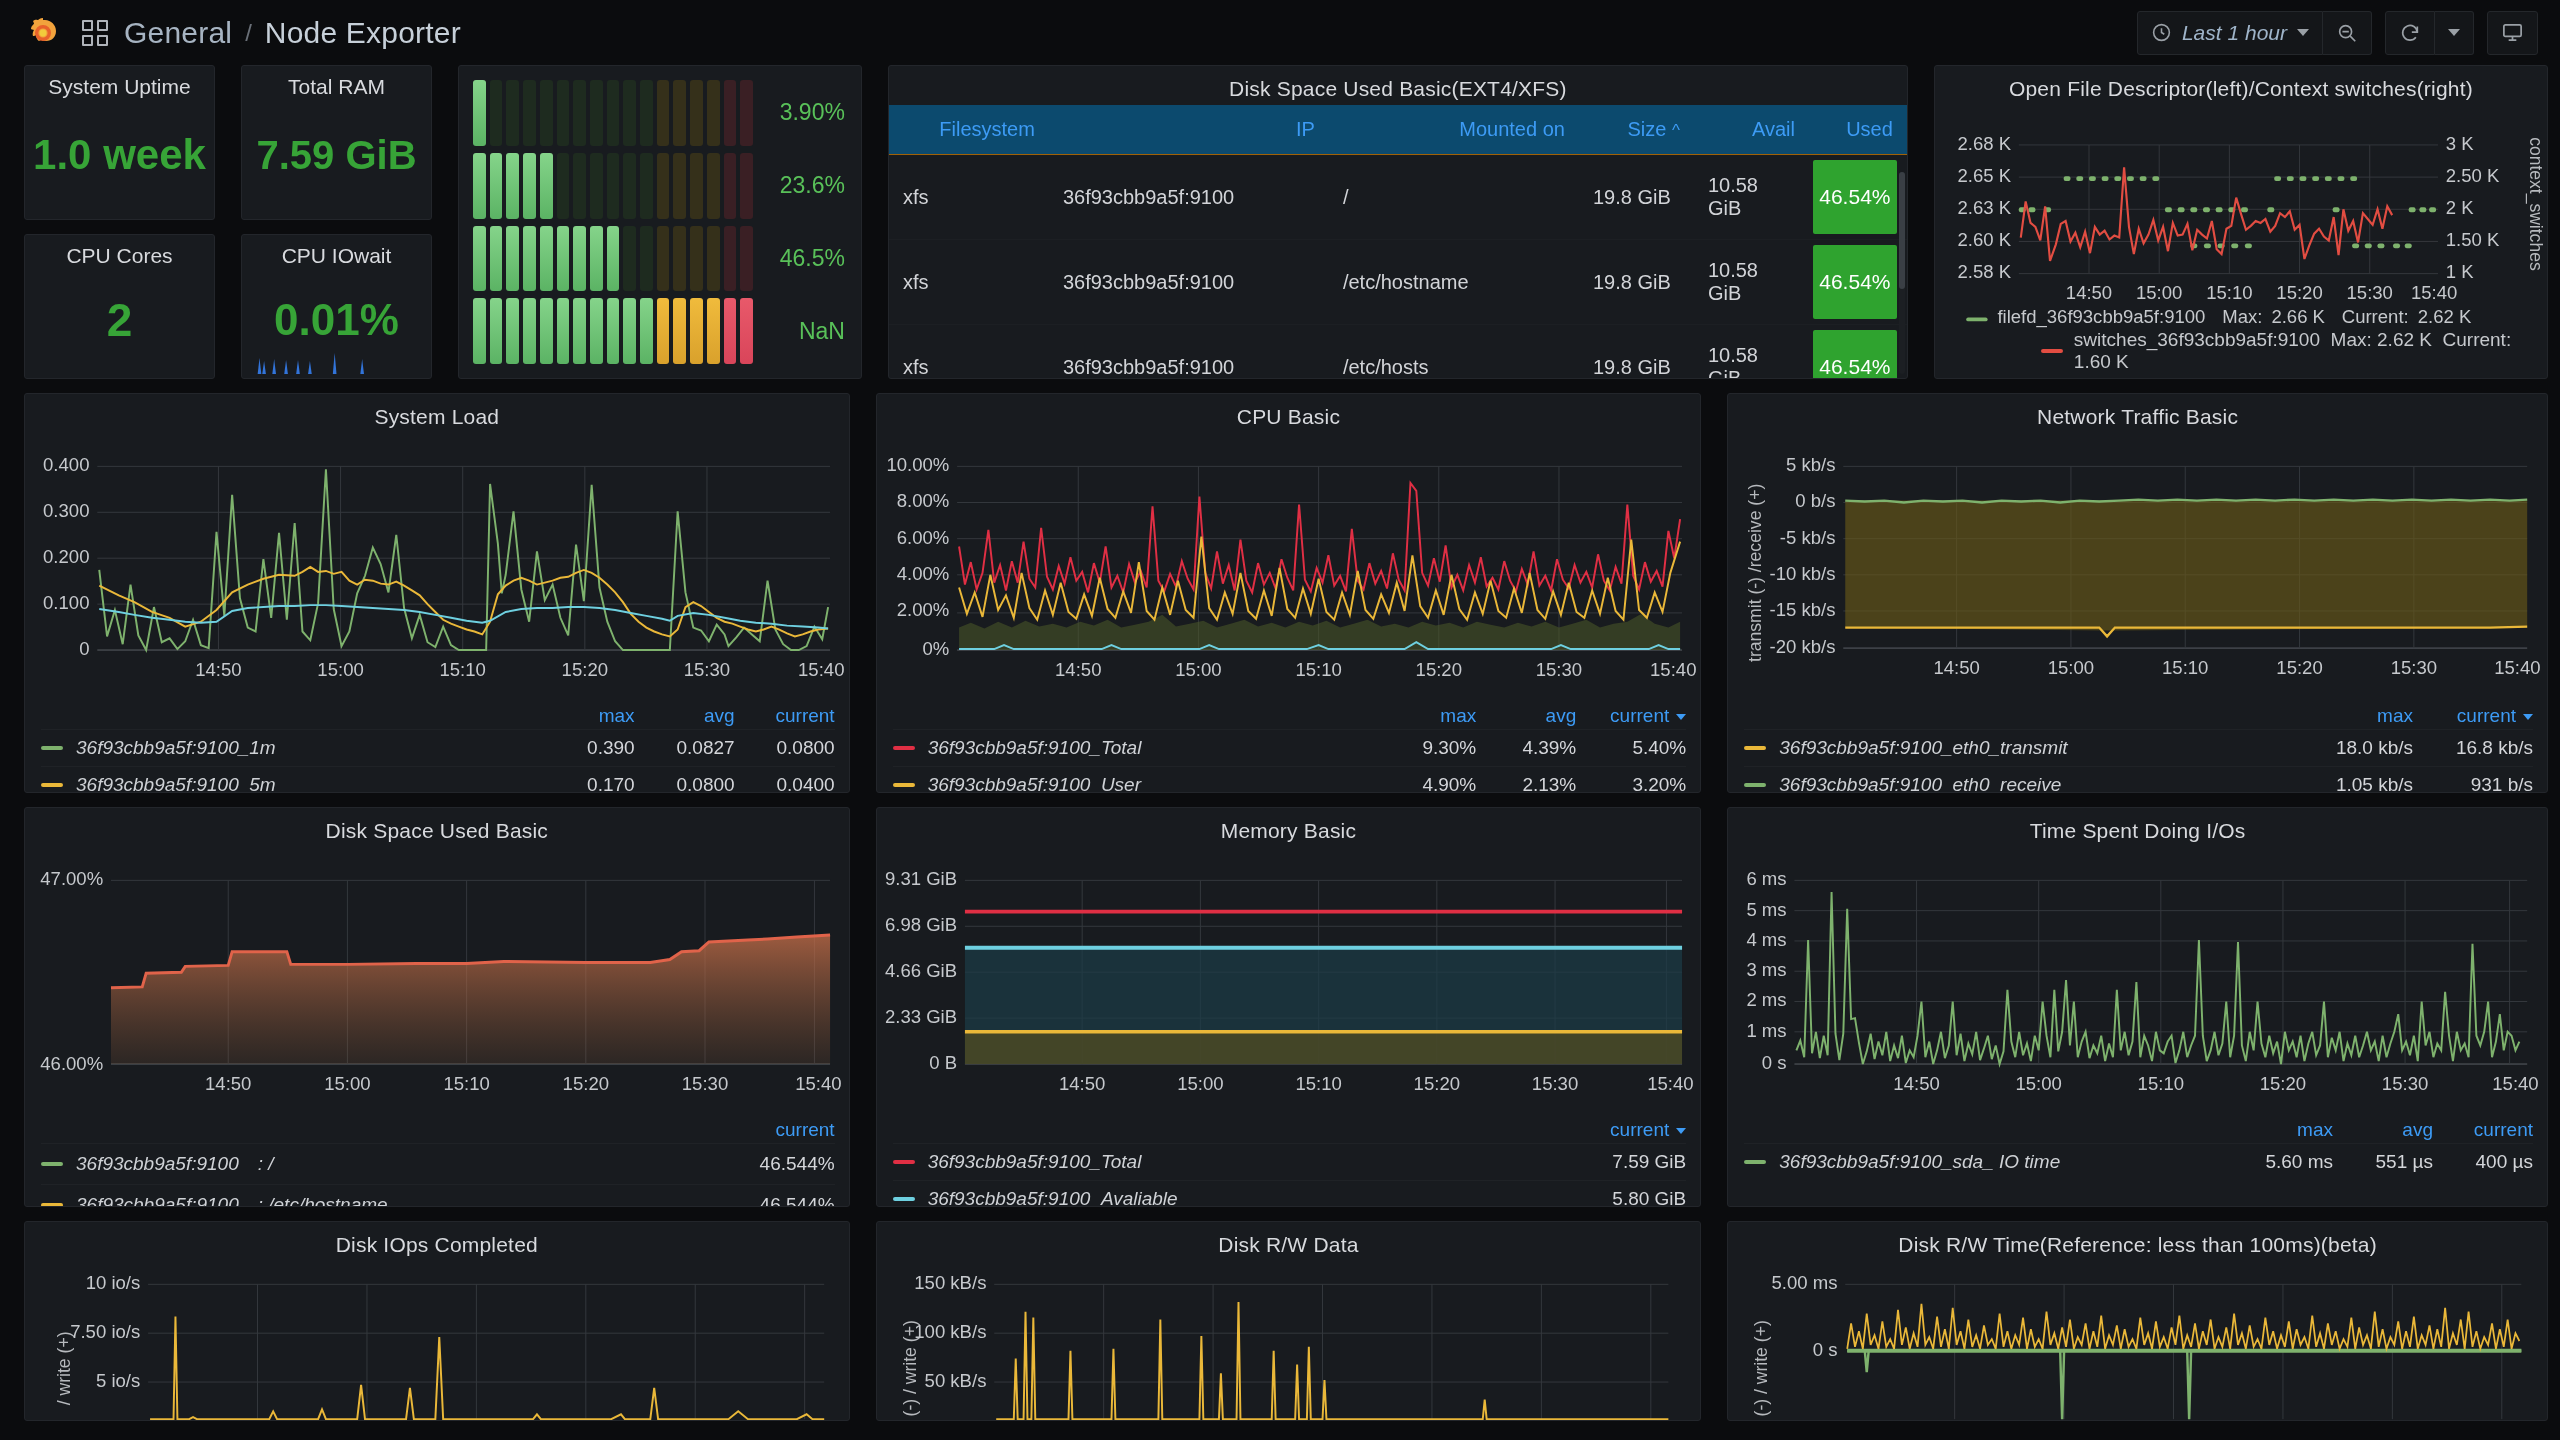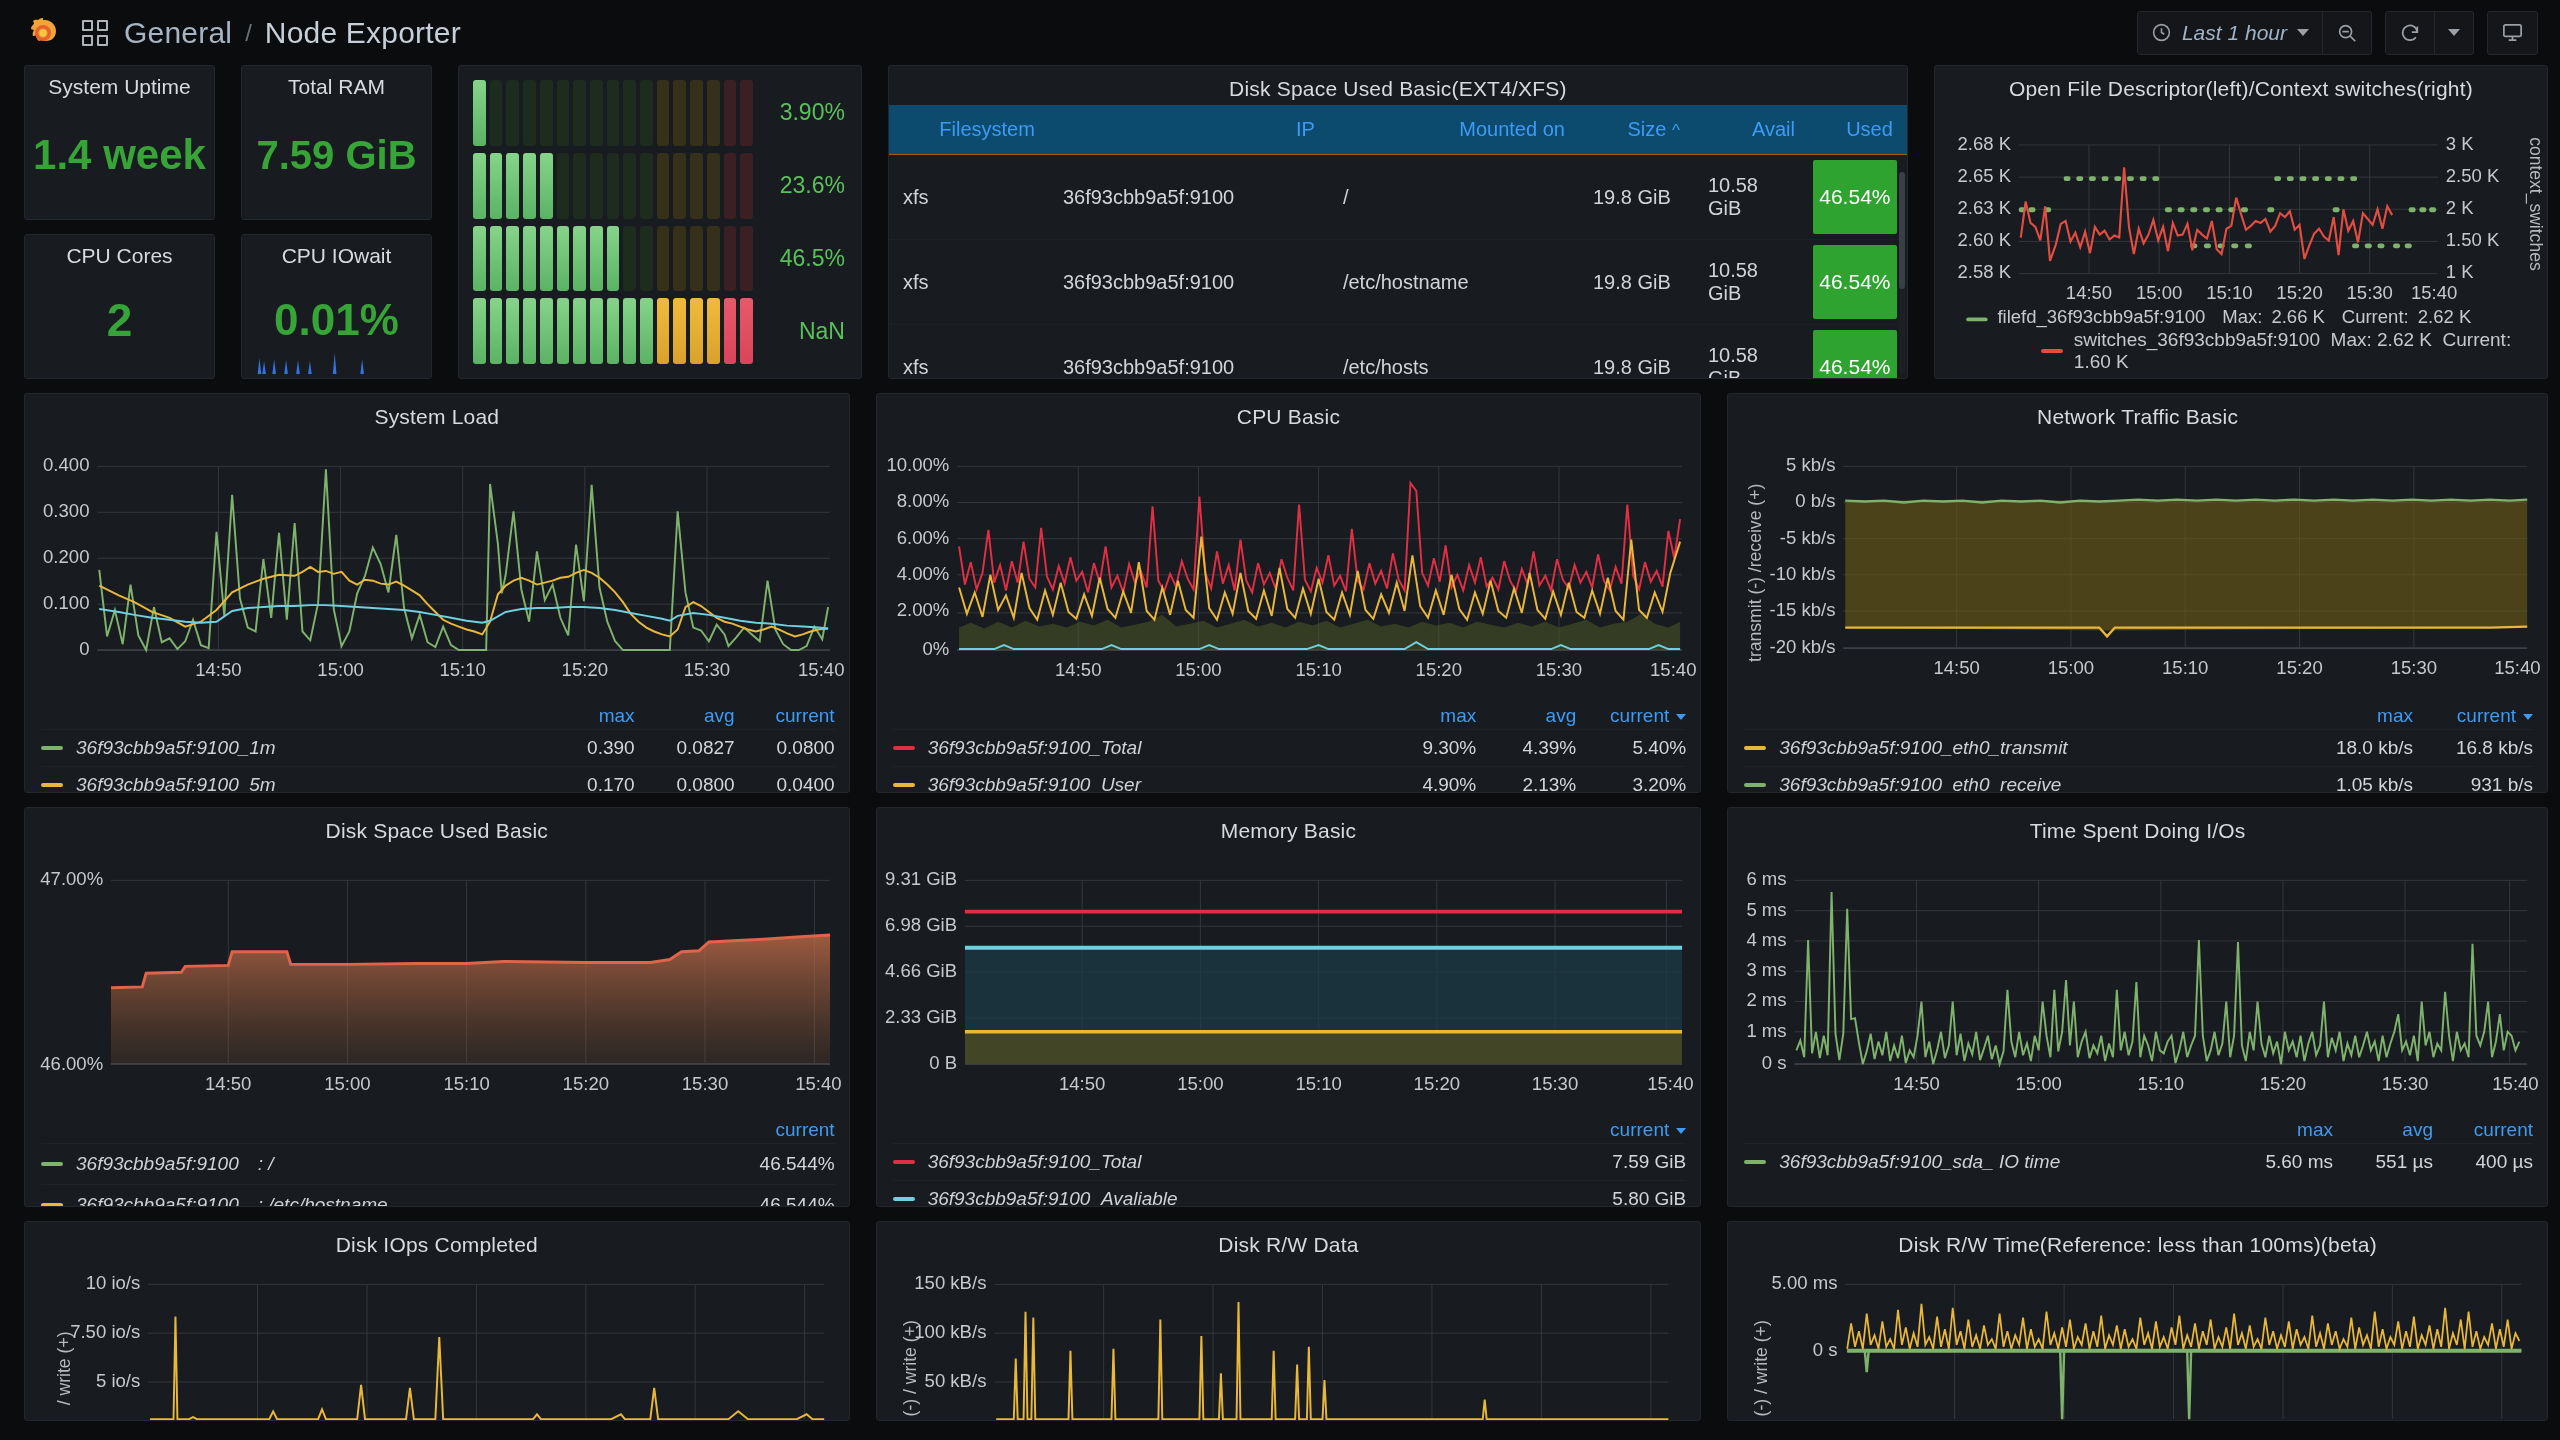--- a/index.html
+++ b/index.html
@@ -183,21 +183,21 @@
 </div>
 
 <div id="board">
 
   <div class="row">
 
     <div class="statcol" style="width:420px;">
       <div class="statrow" style="height:155px;">
         <div class="panel" style="width:203px;">
           <div class="stat-title">System Uptime</div>
-          <div class="stat-val" style="height:112px;font-size:42px;padding:0 8px;">1.4 week</div>
+          <div class="stat-val" style="height:112px;font-size:42px;padding:0 8px;">1.0 week</div>
         </div>
         <div class="panel" style="width:203px;">
           <div class="stat-title">Total RAM</div>
           <div class="stat-val" style="height:112px;font-size:40px;">7.59 GiB</div>
         </div>
       </div>
       <div class="statrow" style="height:145px;">
         <div class="panel" style="width:203px;">
           <div class="stat-title">CPU Cores</div>
           <div class="stat-val" style="height:103px;font-size:46px;">2</div>

